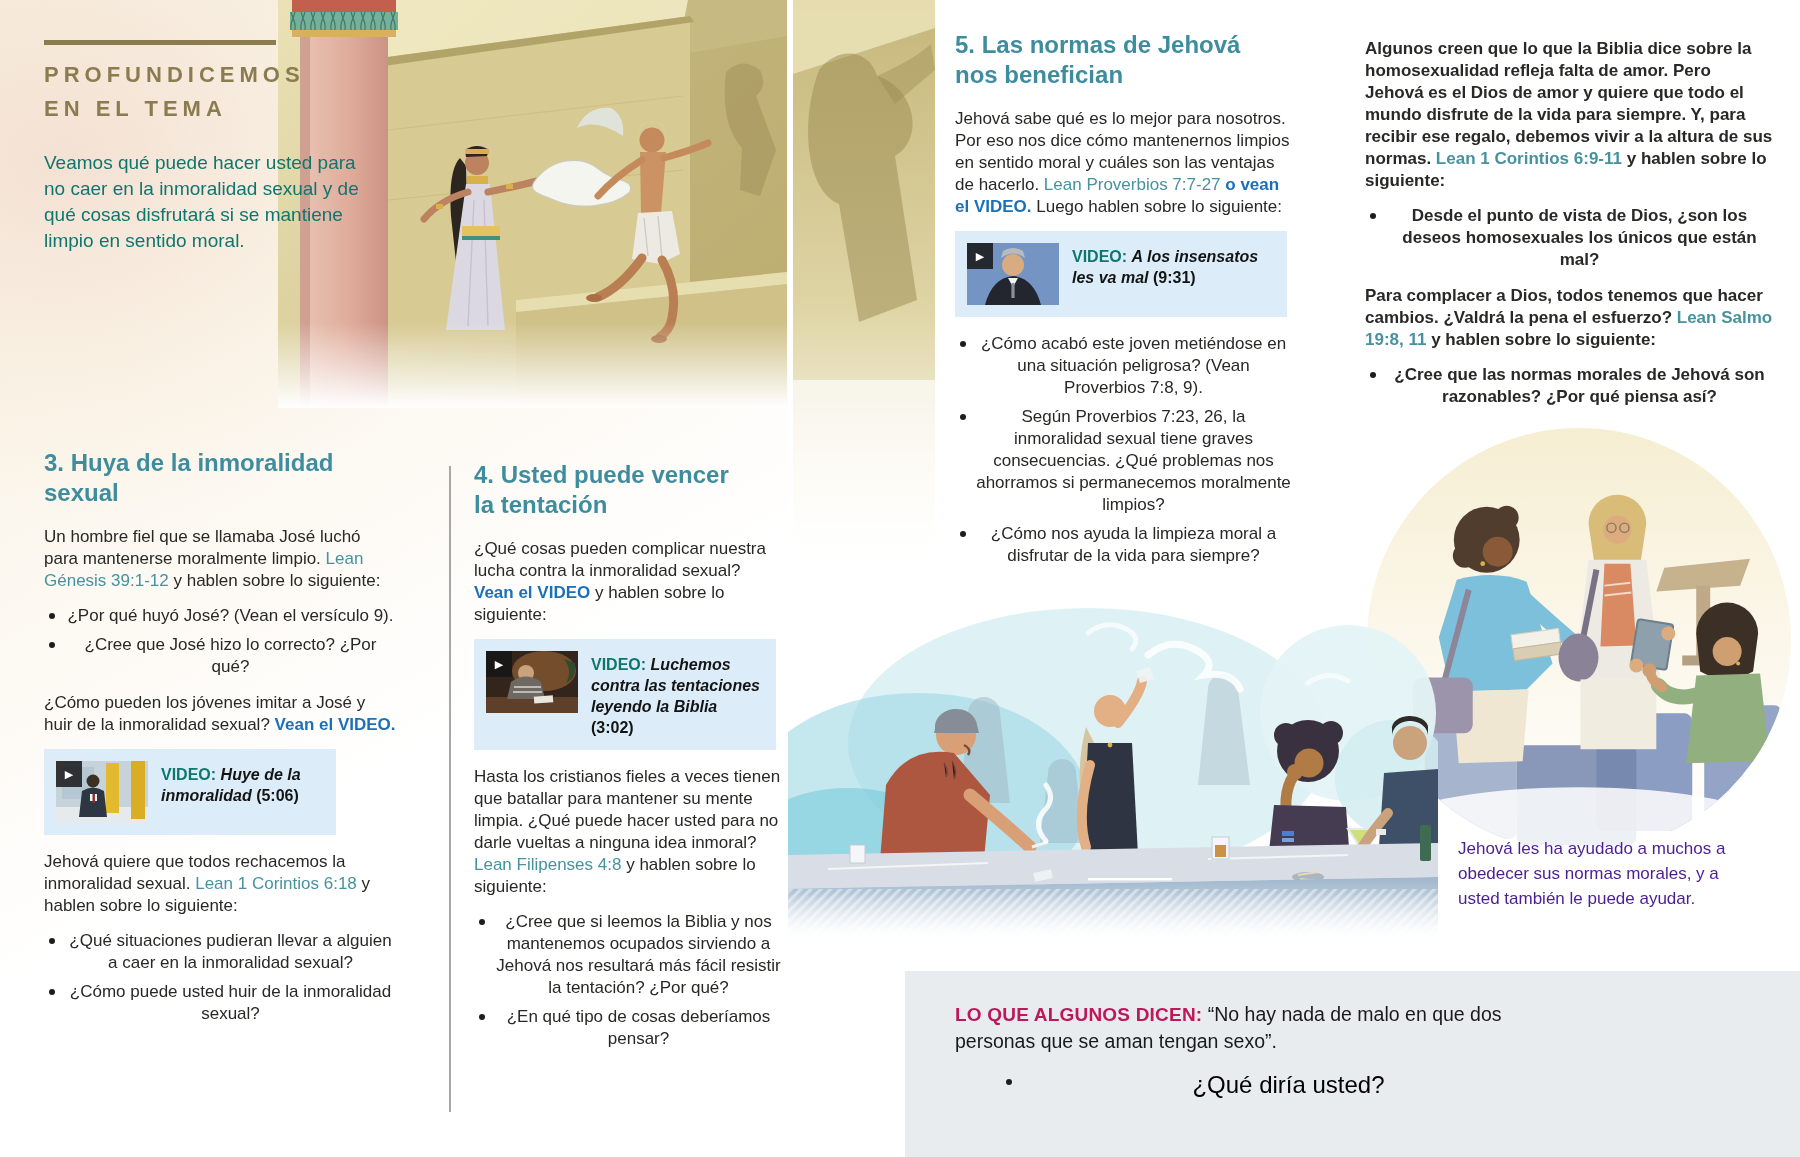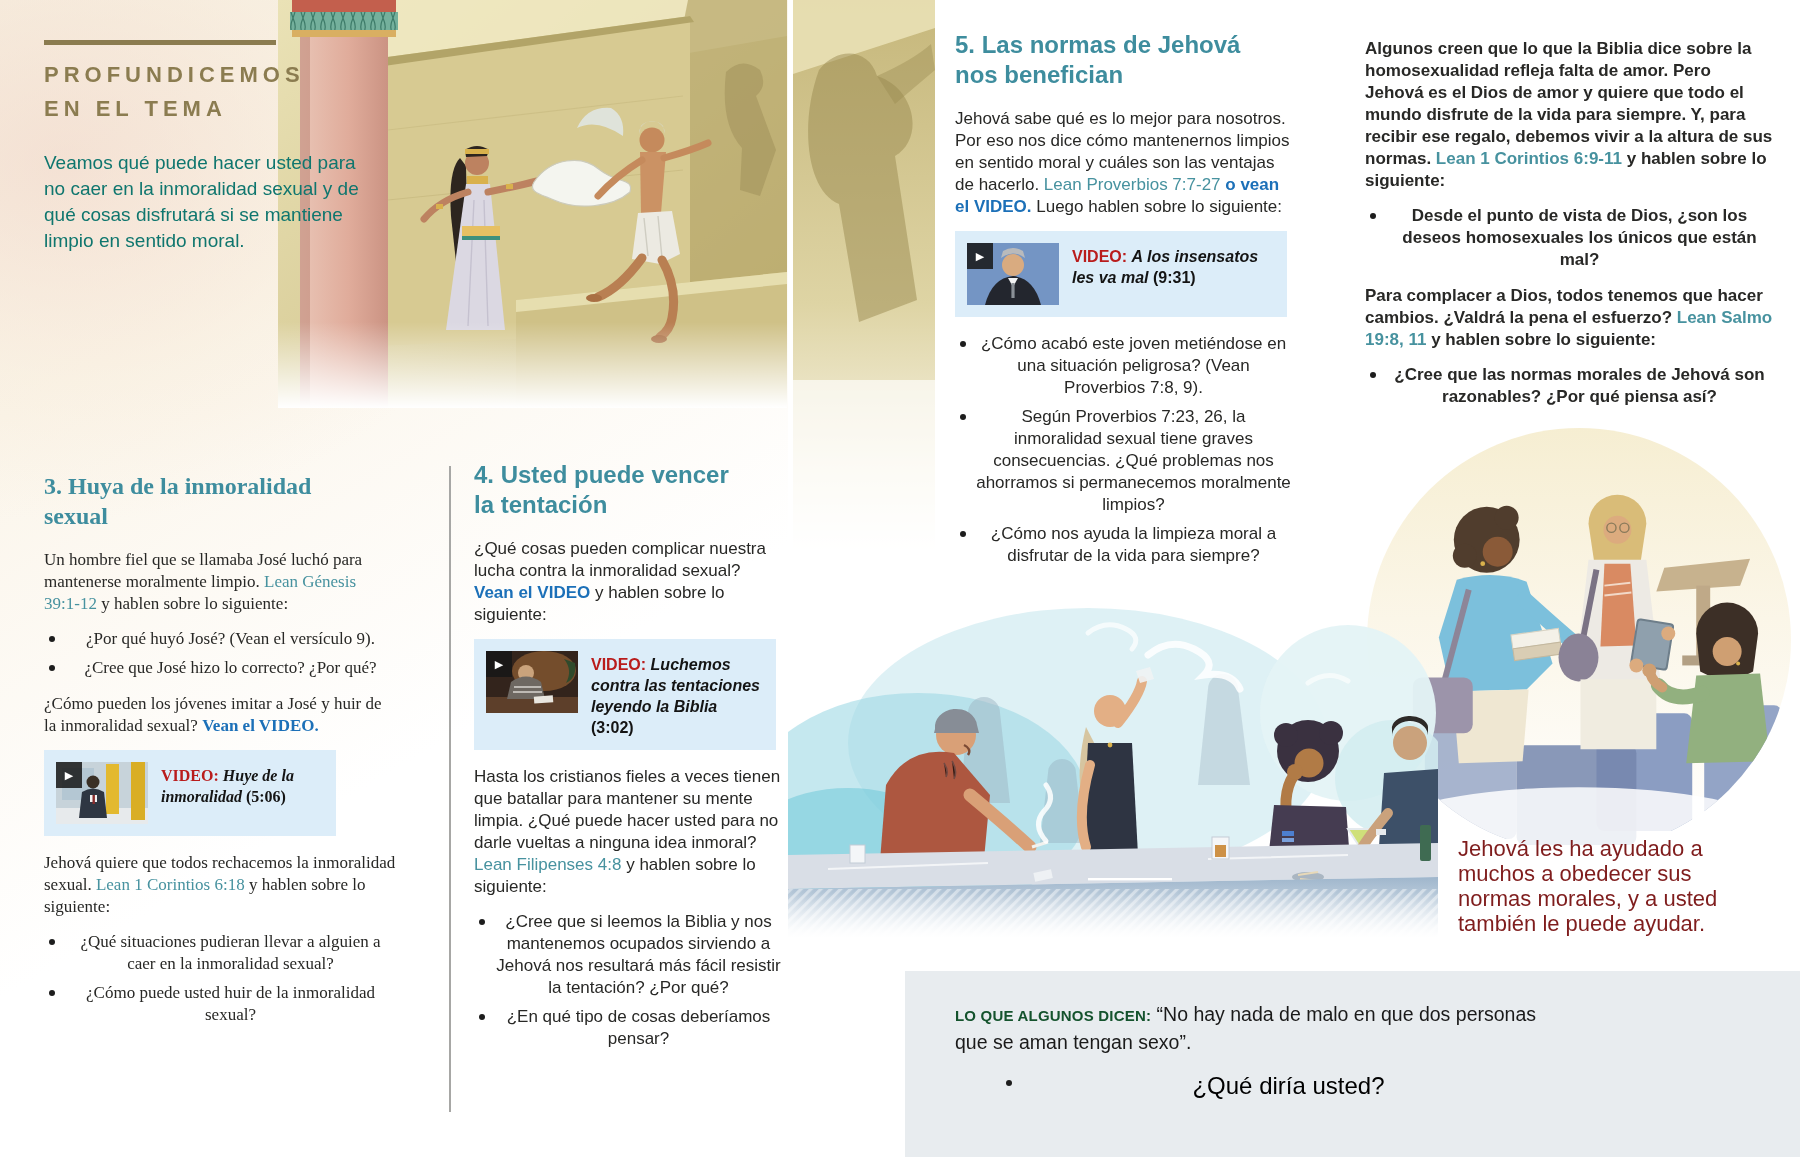--- a/index.html
+++ b/index.html
@@ -16,59 +16,59 @@
   }
   
   .intro-block { position:absolute; left:44px; top:40px; width:340px; }
   .kicker-rule { width:232px; height:5px; background:#8b7c50; }
   .kicker { font-size:22px; letter-spacing:5px; color:#8b7c50; font-weight:bold; line-height:34px; margin:13px 0 0; }
   .intro-text { font-size:19px; line-height:26px; margin:24px 0 0; width:332px; color:#0f766e; }
 
   
   .col { position:absolute; font-size:17px; line-height:22px; color:#282826; }
   .col p { margin:0 0 13px; }
-  .col-3 { left:44px;  top:471px; width:352px;font-family:Liberation Serif, serif; }
+  .col-3 { left:44px;  top:448px; width:352px; }
   .col-4 { left:474px; top:460px; width:308px; }
   .col-5 { left:955px; top:30px;  width:336px; }
   .col-5b{ left:1365px; top:38px; width:408px;font-weight:bold; }
   .divider-v { position:absolute; left:449px; top:466px; width:2px; height:646px; background:#a7a7a5; }
 
   .sec-title { font-size:24px; line-height:30px; color:#3e8d9e; margin:0 0 18px; font-weight:bold; }
   a.teal { color:#47929f; text-decoration:none; cursor:pointer; }
   a.blue { color:#1c70b8; font-weight:bold; text-decoration:none; cursor:pointer; }
 
   ul.bullets { margin:2px 0 14px; padding:0; list-style:none;text-align:center; }
   ul.bullets li { position:relative; padding-left:21px; margin:0 0 7px; }
   ul.bullets li::before { content:""; position:absolute; left:5px; top:8px; width:6px; height:6px; background:#1d1d1d; border-radius:50%; }
 
   
   .video-box { background:#dcedf9; padding:12px; display:flex; gap:13px; align-items:flex-start; margin:4px 0 16px; cursor:pointer; }
   .vb-1 { width:268px; } .vb-2 { width:278px; } .vb-3 { width:308px; }
   .thumb { position:relative; width:92px; height:62px; flex:none; }
   .thumb svg { display:block; }
   .play { position:absolute; left:0; top:0; width:26px; height:26px; background:rgba(22,22,22,.85); color:#ffffff; font-size:11px; display:flex; align-items:center; justify-content:center; }
   .vtext { font-size:16px; line-height:21px; padding-top:3px; color:#141414; }
-  .vlabel { color:#b91c1c; font-weight:bold; }
+  .vlabel { color:#0f766e; font-weight:bold; }
   .vtitle { font-weight:bold; font-style:italic; }
   .vdur   { font-weight:bold; }
 
   
   .illus { position:absolute; }
   .palace { left:278px; top:0; width:509px; height:408px; }
   .wallfrag { left:793px; top:0; width:142px; height:552px; }
   .party { left:788px; top:593px; width:650px; height:345px; z-index:3; }
   .circle-ill { position:absolute; left:1367px; top:428px; width:424px; height:424px; border-radius:50%; overflow:hidden; z-index:2; }
 
-  .caption { position:absolute; left:1458px; top:836px; width:282px; font-size:22px; line-height:25px; color:#7f1d1d; z-index:4; }
+  .caption { position:absolute; left:1458px; top:836px; width:282px; font-size:17px; line-height:25px; color:#4c1d95; z-index:4; }
 
   
   .some-say { position:absolute; left:905px; top:971px; width:895px; height:186px; background:#e8ecef; z-index:5; }
   .ss-inner { padding:30px 0 0 50px; width:600px; }
   .ss-line { margin:0; font-size:19.5px; line-height:27px; color:#1a1a1a; }
-  .ss-label { font-size:15px; font-weight:bold; color:#14532d; letter-spacing:.2px; }
+  .ss-label { font-size:19px; font-weight:bold; color:#be185d; letter-spacing:.2px; }
   .some-say ul.bullets { margin:16px 0 0 46px; }
   .some-say ul.bullets li { font-size:24px; }
 </style>
 </head>
 <body>
 
 <div class="page">
 
   <div class="left-bg"></div>
 

